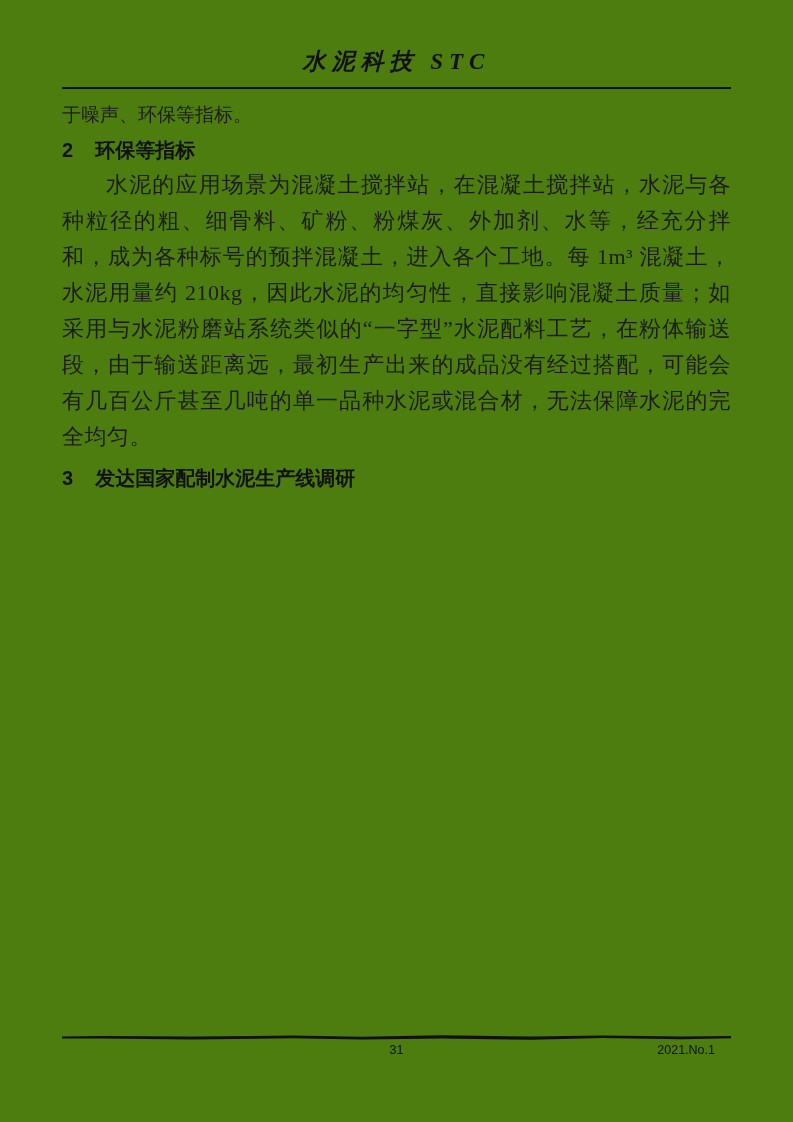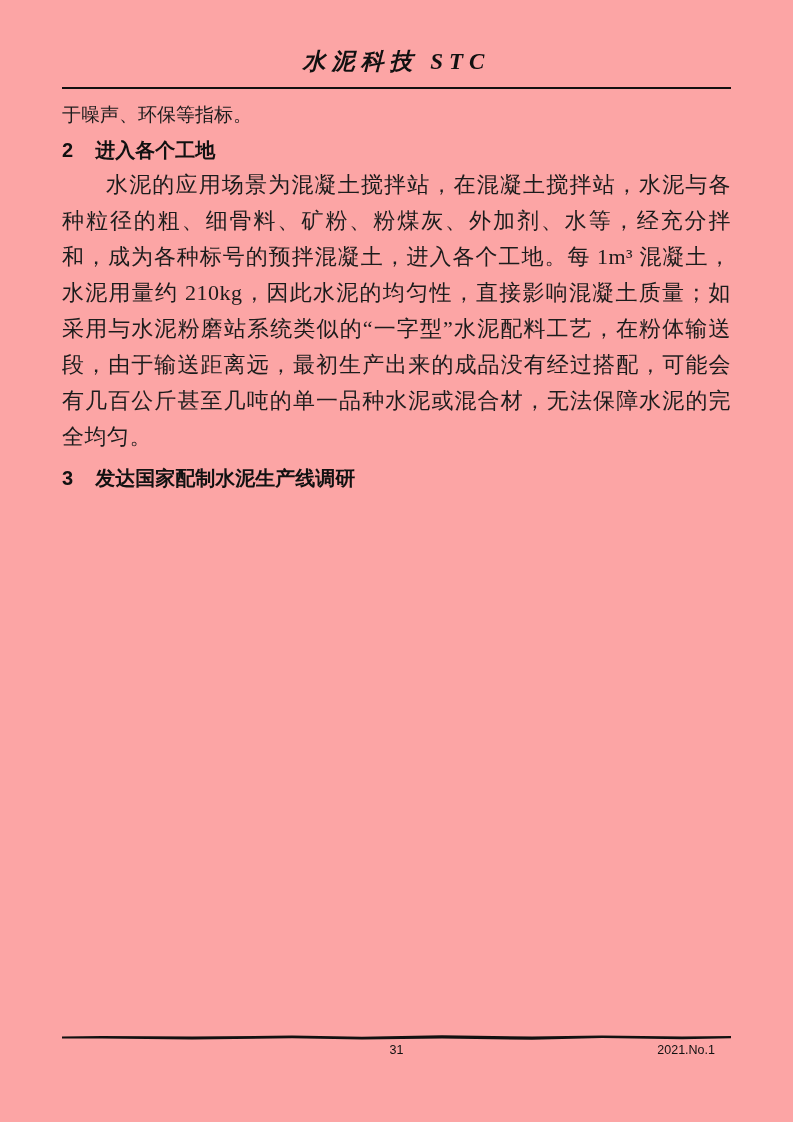--- a/index.html
+++ b/index.html
@@ -4,21 +4,21 @@
 <style>
   html, body {
     margin: 0;
     padding: 0;
     background: #ffffff;
   }
   .page {
     position: relative;
     width: 793px;
     height: 1122px;
-    background: #fca5a5;
+    background: #4d7c0f;
     box-sizing: border-box;
     font-family: "Liberation Serif", "DejaVu Serif", serif;
     color: #1c1c1c;
     overflow: hidden;
   }
   .header {
     padding-top: 46px;
     text-align: center;
   }
   .journal-title {
@@ -109,21 +109,21 @@
   <div class="header">
     <div class="journal-title">水泥科技 STC</div>
     <div class="header-rule"></div>
   </div>
 
   <div class="body-area">
 
     <p class="continuation">于噪声、环保等指标。</p>
 
     <h2 class="section-heading">
-      <span class="sec-num">2</span><span>进入各个工地</span>
+      <span class="sec-num">2</span><span>环保等指标</span>
     </h2>
 
     <p class="para">水泥的应用场景为混凝土搅拌站，在混凝土搅拌站，水泥与各种粒径的粗、细骨料、矿粉、粉煤灰、外加剂、水等，经充分拌和，成为各种标号的预拌混凝土，进入各个工地。每 1m³ 混凝土，水泥用量约 210kg，因此水泥的均匀性，直接影响混凝土质量；如采用与水泥粉磨站系统类似的“一字型”水泥配料工艺，在粉体输送段，由于输送距离远，最初生产出来的成品没有经过搭配，可能会有几百公斤甚至几吨的单一品种水泥或混合材，无法保障水泥的完全均匀。</p>
 
 
 
     <h2 class="section-heading second">
       <span class="sec-num">3</span><span>发达国家配制水泥生产线调研</span>
     </h2>
 

